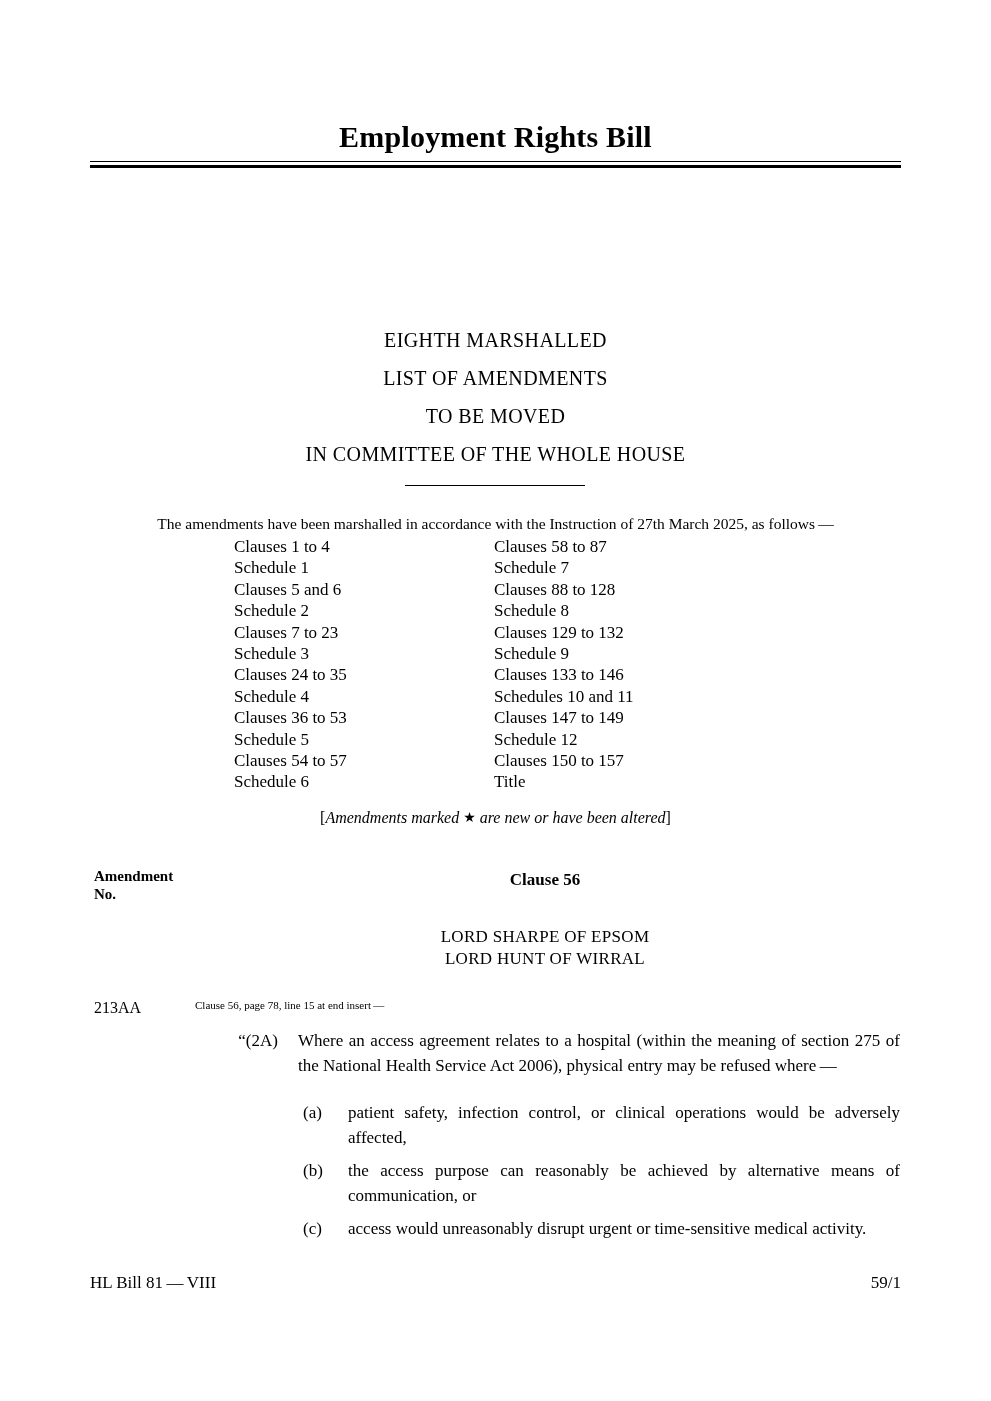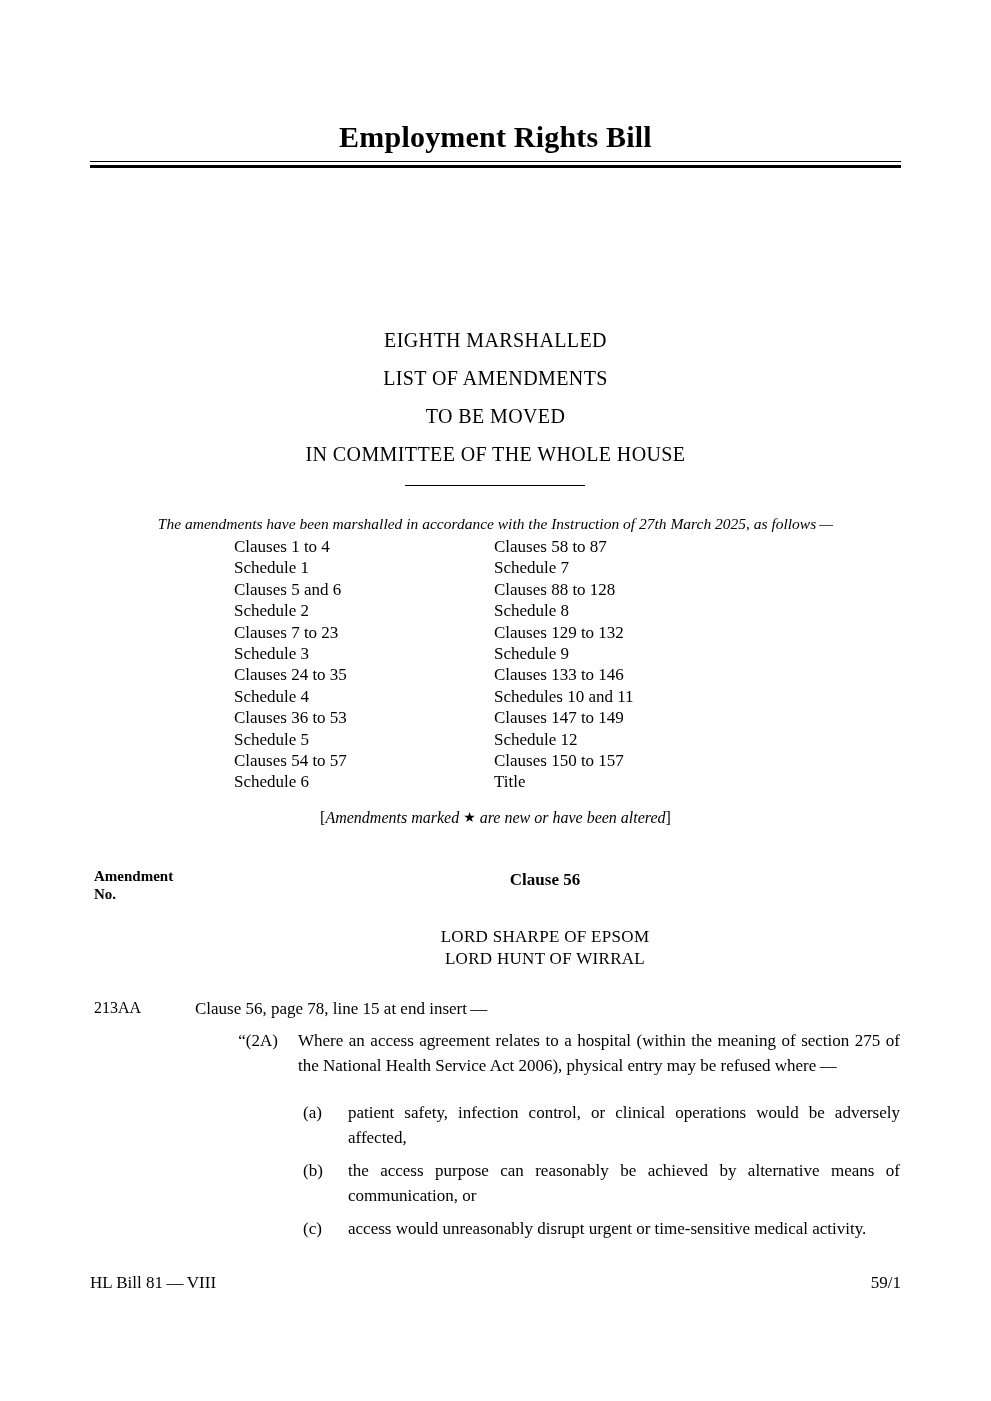--- a/index.html
+++ b/index.html
@@ -78,21 +78,20 @@
     background: #000;
   }
 
   
   .instruction {
     position: absolute;
     left: 90px;
     top: 500px;
     width: 811px;
     text-align: center;
-    font-style: italic;
     font-size: 15.5px;
   }
 
   
   .clause-columns {
     position: absolute;
     left: 234px;
     top: 521px;
     width: 540px;
   }
@@ -164,21 +163,21 @@
     left: 94px;
     top: 984px;
     font-size: 16px;
     font-weight: normal;
   }
   .amendment-leadin {
     position: absolute;
     left: 195px;
     top: 984px;
     width: 705px;
-    font-size: 17px;
+    font-size: 11px;
   }
 
   
   .quoted-block {
     position: absolute;
     left: 225px;
     top: 1014px;
     width: 675px;
     font-size: 17px;
   }

